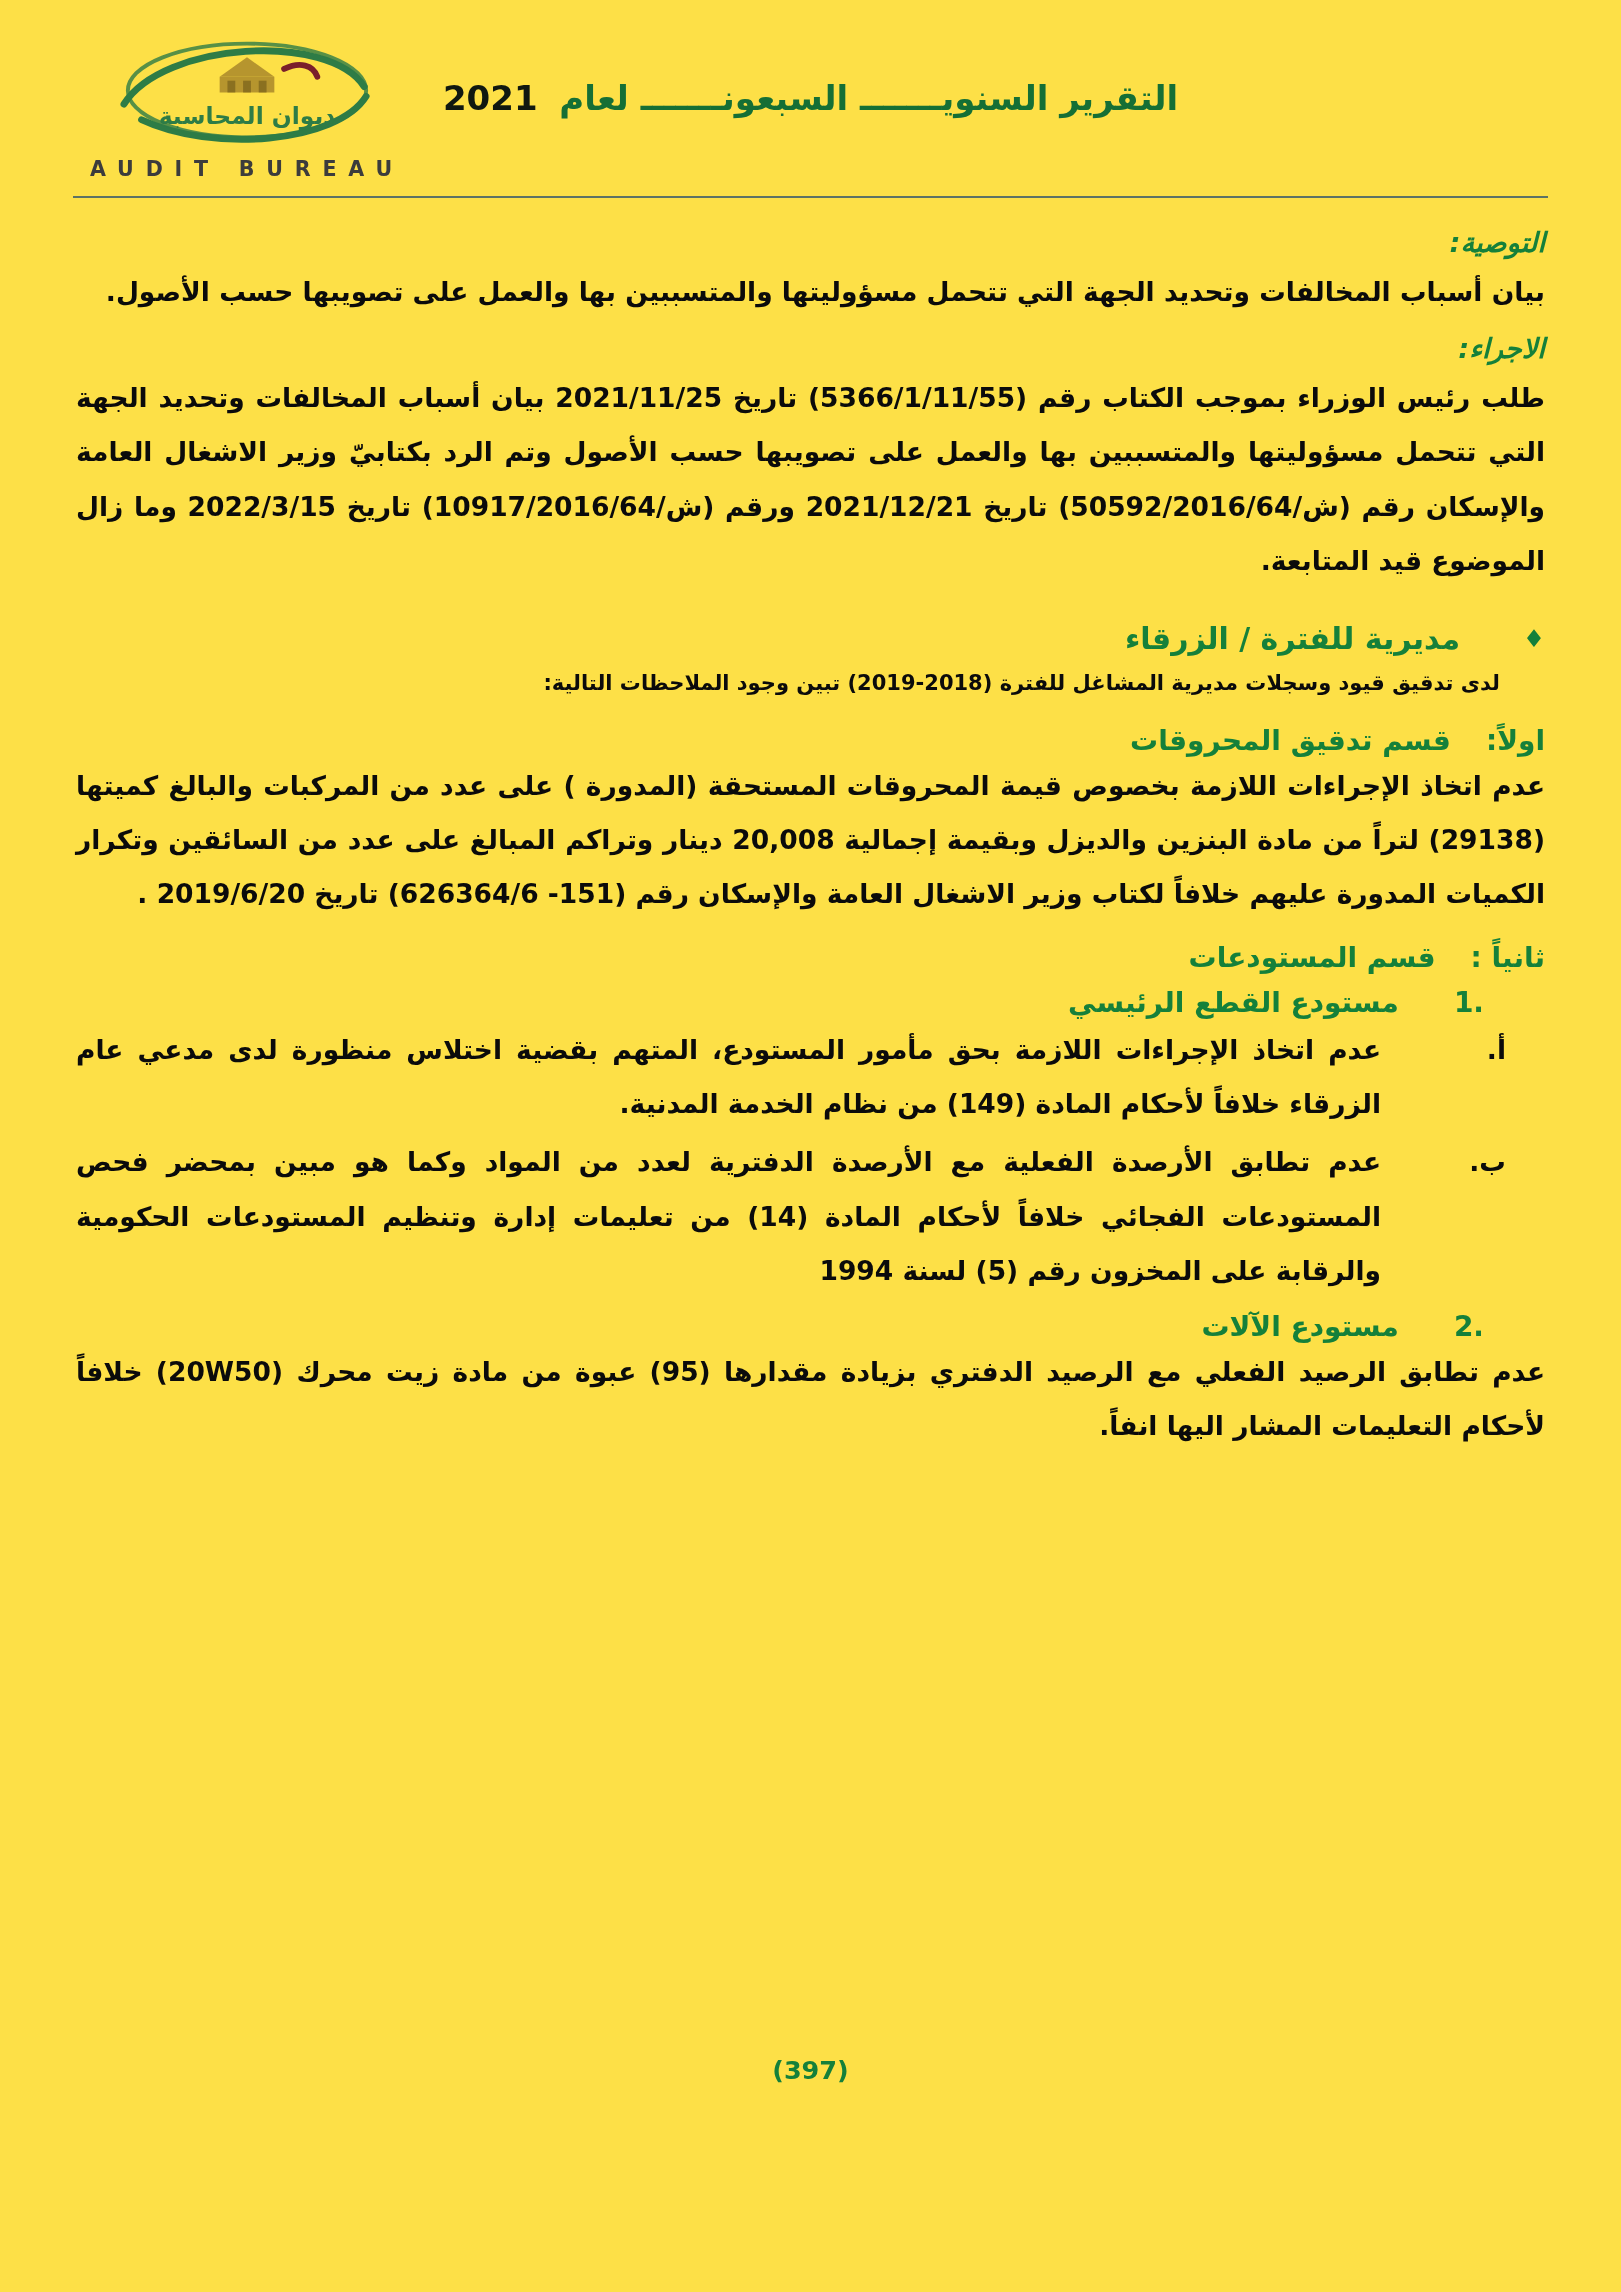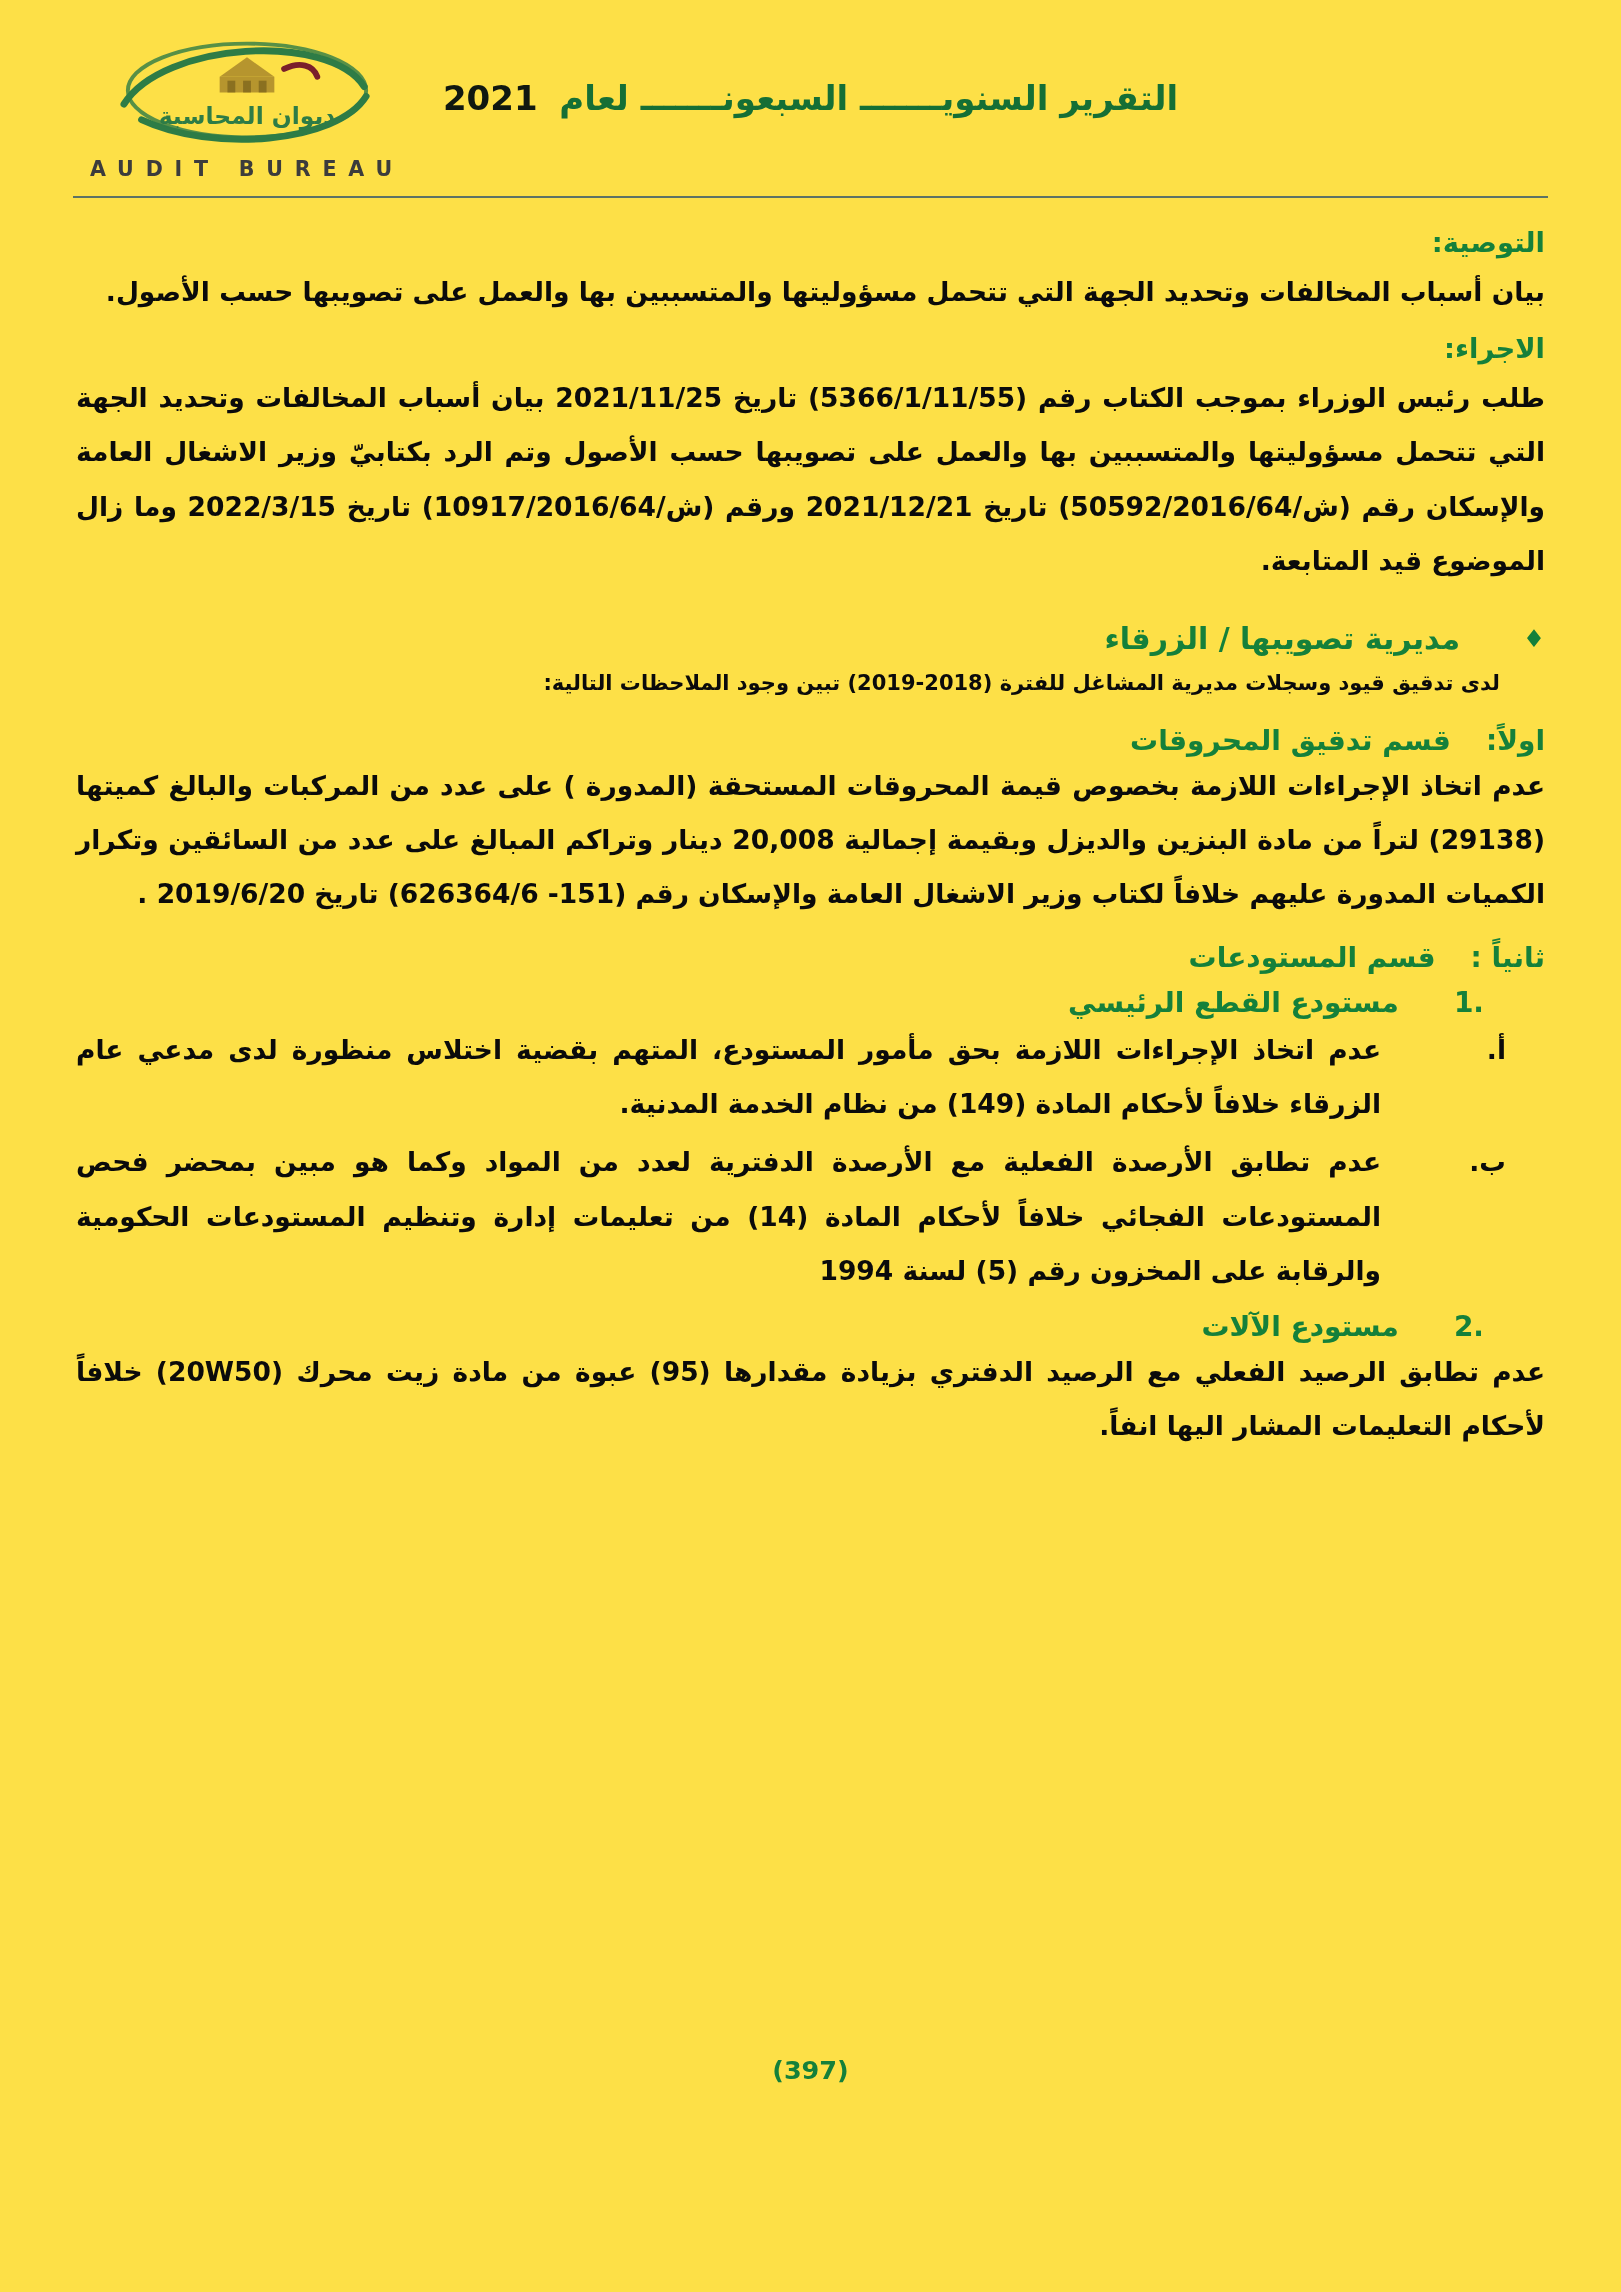--- a/index.html
+++ b/index.html
@@ -45,21 +45,21 @@
     white-space: nowrap;
   }
   .doc-title .year { color: #101810; margin-right: 9.8px; }
   .rule {
     margin: 0 73px;
     border-top: 2px solid #5d7264;
   }
   
   .content { padding: 15.7px 76px 0; }
   .h-green { color: #15803a; font-weight: bold; }
-  .sec-heading { font-size: 27.4px; margin-top: 9.8px; line-height: 1.45; }
+  .sec-heading { font-size: 27.4px; margin-top: 9.8px; line-height: 1.45; font-style: italic; }
   p.body-text {
     margin: 2px 0 7.8px;
     font-size: 26.5px;
     font-weight: bold;
     line-height: 2.05;
     text-align: justify;
   }
   .bullet-row {
     display: flex;
     align-items: center;
@@ -158,21 +158,21 @@
   <div class="content">
 
     <div class="sec-heading h-green">التوصية:</div>
     <p class="body-text">بيان أسباب المخالفات وتحديد الجهة التي تتحمل مسؤوليتها والمتسببين بها والعمل على تصويبها حسب الأصول.</p>
 
     <div class="sec-heading h-green">الاجراء:</div>
     <p class="body-text">طلب رئيس الوزراء بموجب الكتاب رقم (5366/1/11/55) تاريخ 2021/11/25 بيان أسباب المخالفات وتحديد الجهة التي تتحمل مسؤوليتها والمتسببين بها والعمل على تصويبها حسب الأصول وتم الرد بكتابيّ وزير الاشغال العامة والإسكان رقم (ش/50592/2016/64) تاريخ 2021/12/21 ورقم (ش/10917/2016/64) تاريخ 2022/3/15 وما زال الموضوع قيد المتابعة.</p>
 
     <div class="bullet-row">
       <span class="diamond">♦</span>
-      <span class="bullet-heading h-green">مديرية تصويبها / الزرقاء</span>
+      <span class="bullet-heading h-green">مديرية للفترة / الزرقاء</span>
     </div>
     <p class="intro">لدى تدقيق قيود وسجلات مديرية المشاغل للفترة (2018-2019) تبين وجود الملاحظات التالية:</p>
 
     <div class="label-row">
       <span class="h-green">اولاً:</span>
       <span class="h-green">قسم تدقيق المحروقات</span>
     </div>
     <p class="body-text">عدم اتخاذ الإجراءات اللازمة بخصوص قيمة المحروقات المستحقة (المدورة ) على عدد من المركبات والبالغ كميتها (29138) لتراً من مادة البنزين والديزل وبقيمة إجمالية 20,008 دينار وتراكم المبالغ على عدد من السائقين وتكرار الكميات المدورة عليهم خلافاً لكتاب وزير الاشغال العامة والإسكان رقم (151- 626364/6) تاريخ 2019/6/20 .</p>
 
     <div class="label-row">

